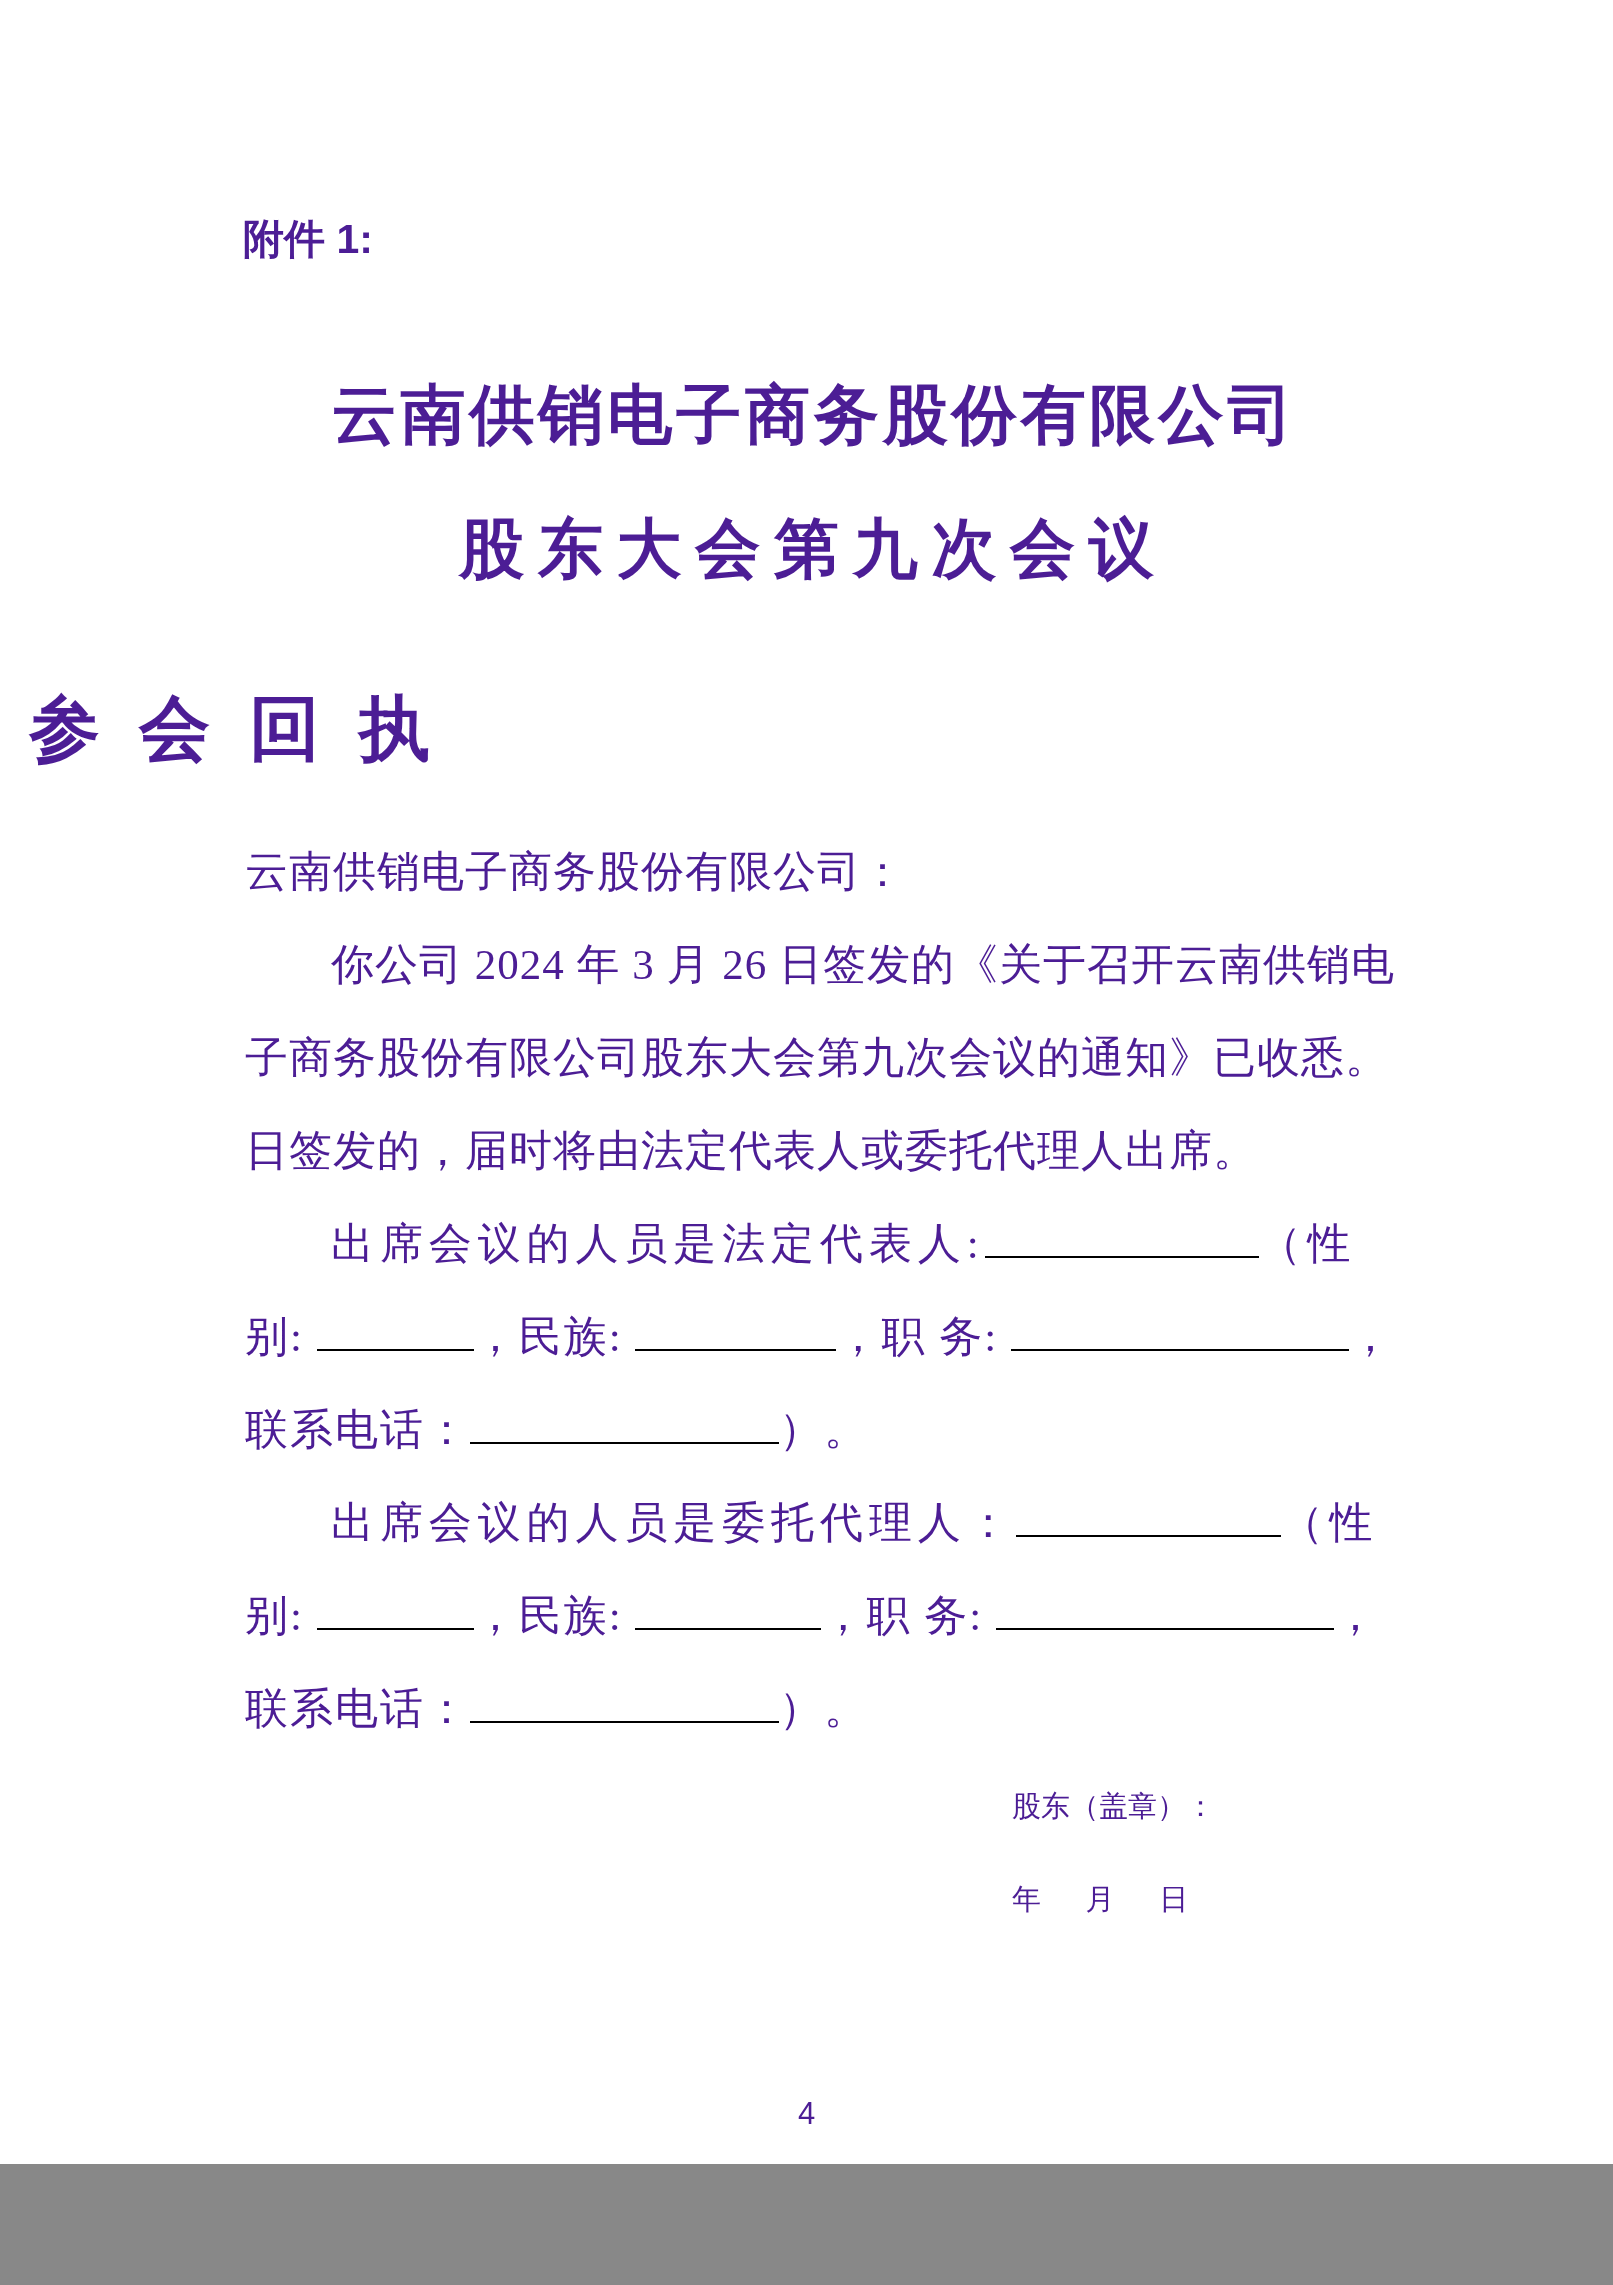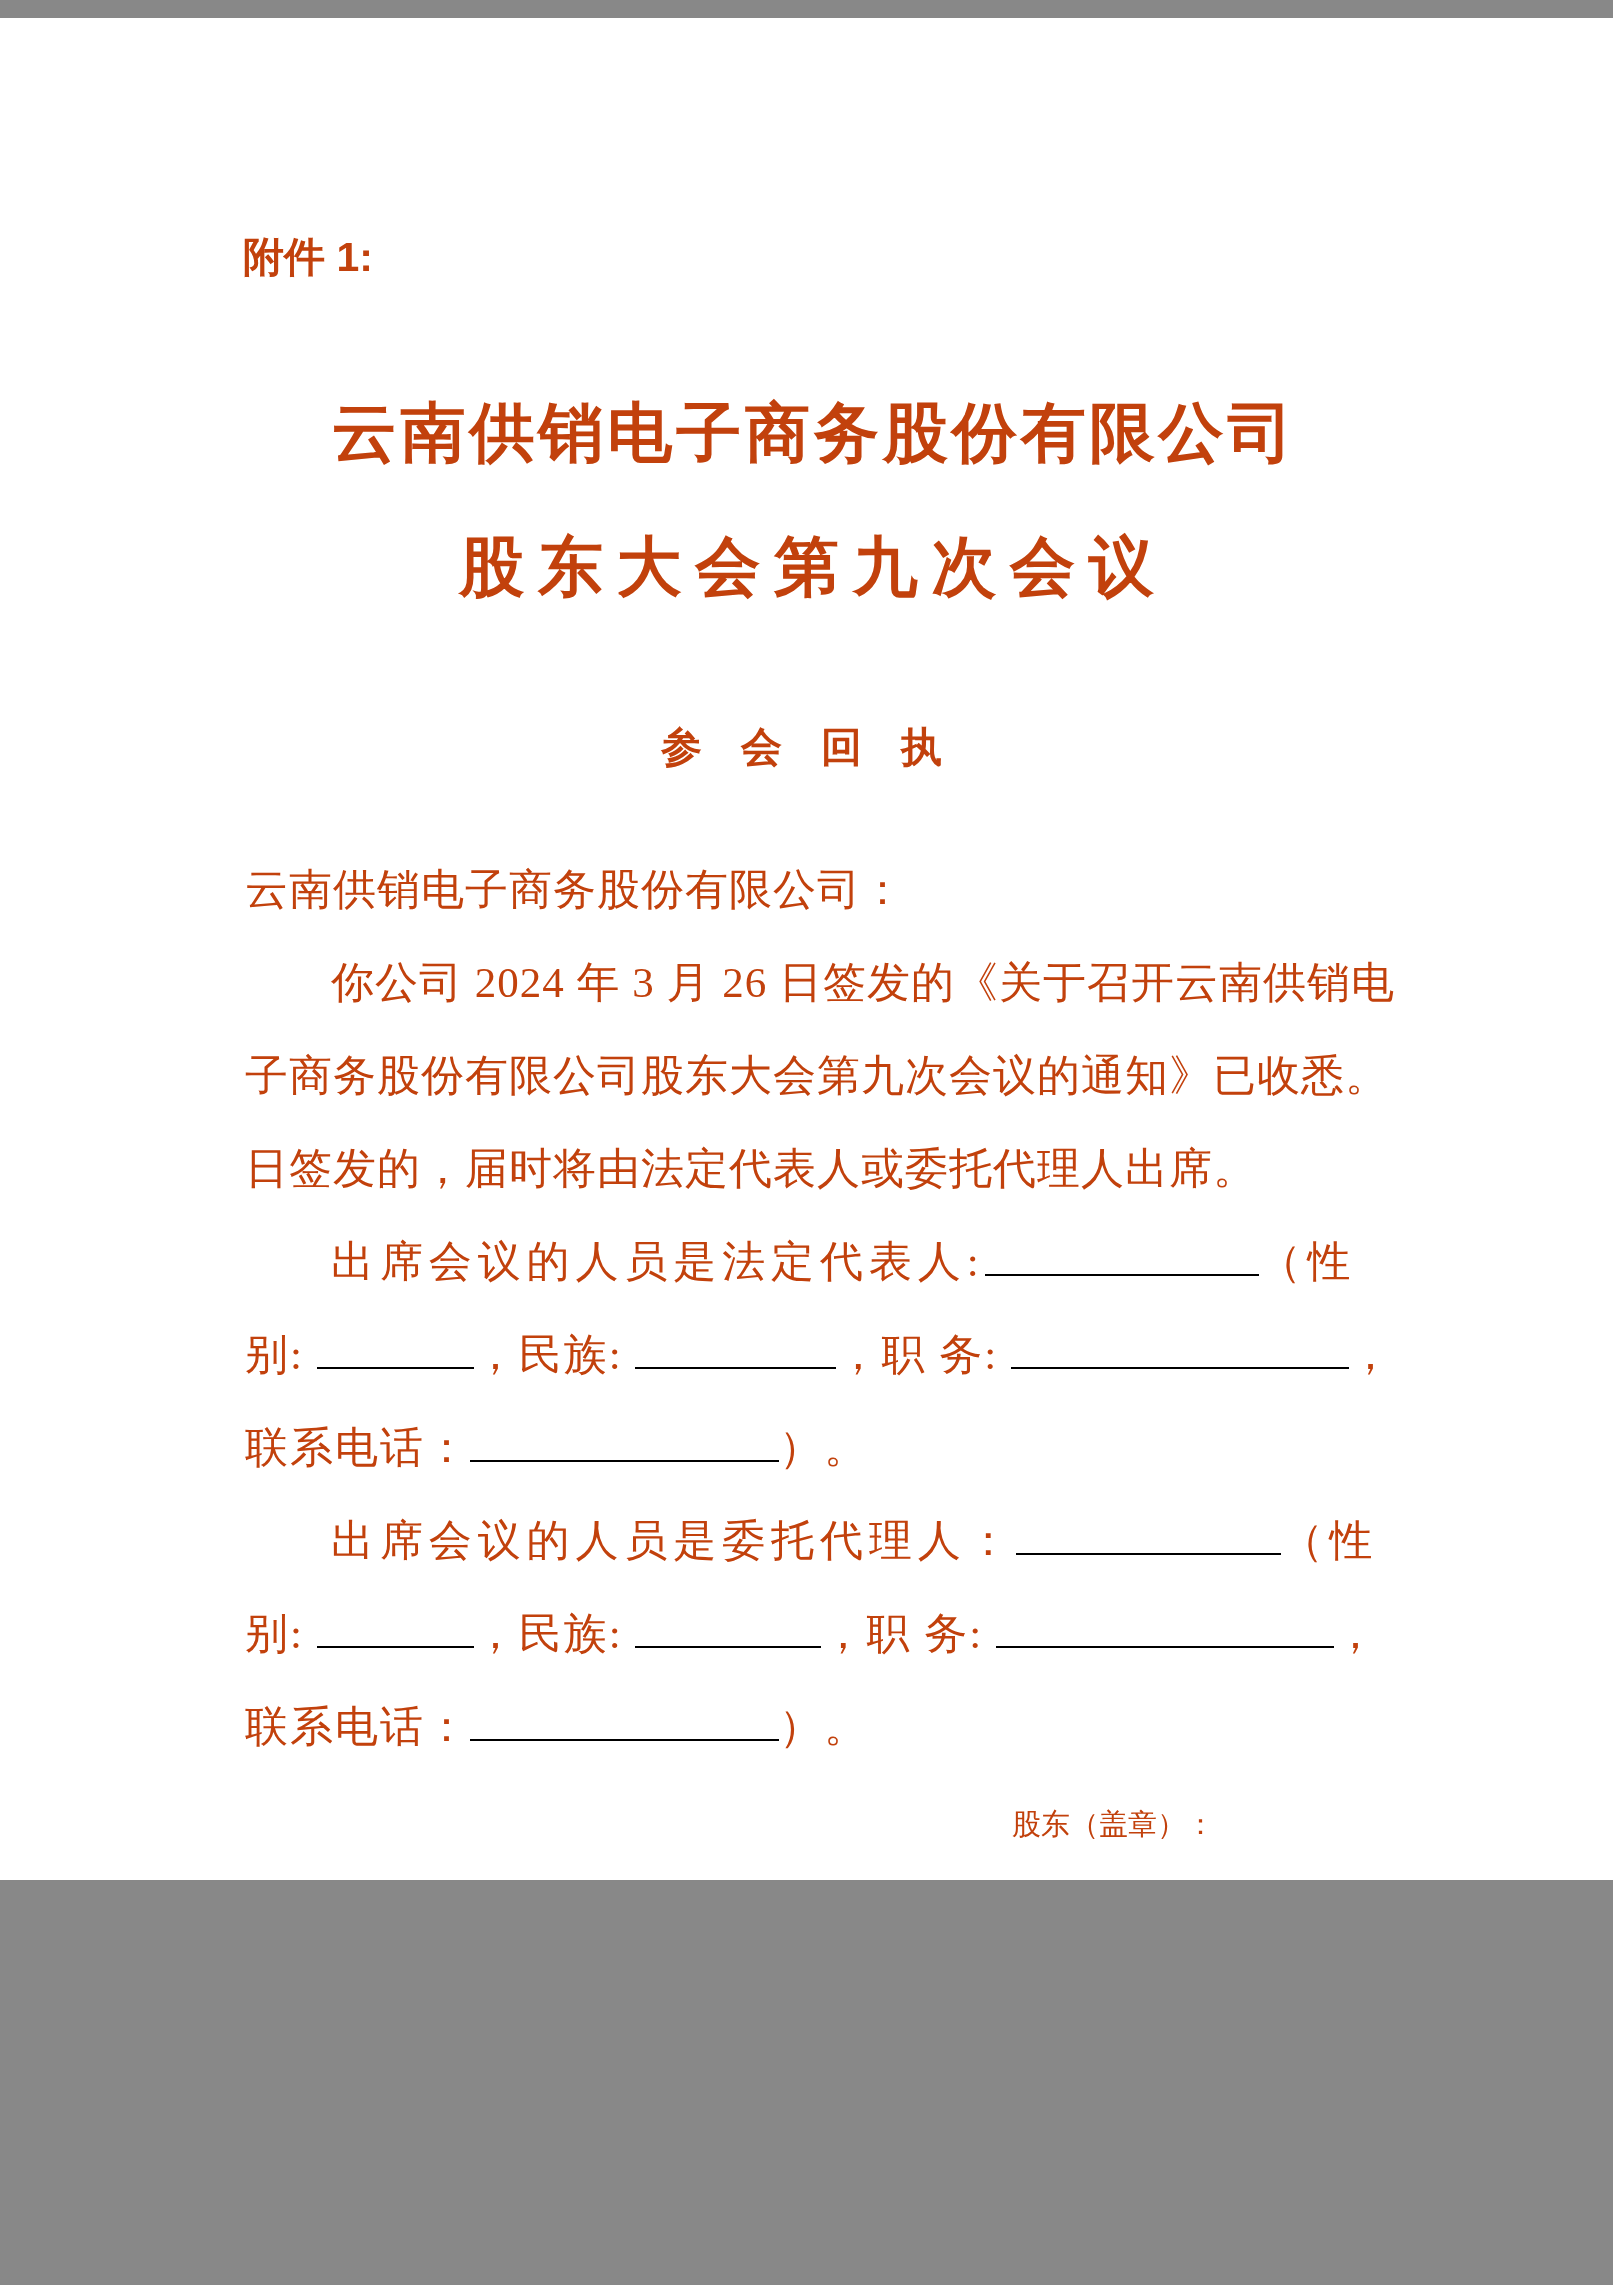--- a/index.html
+++ b/index.html
@@ -3,25 +3,25 @@
 <meta charset="utf-8">
 <style>
   html, body {
     margin: 0;
     padding: 0;
     background: #888;
   }
   .page {
     position: relative;
     width: 1613px;
-    height: 1862px;
+    height: 2164px;
     background: #ffffff;
-    margin: 18px auto;
+    margin: 0 auto;
     overflow: hidden;
-    color: #c2410c;
+    color: #4c1d95;
     font-family: "Liberation Serif", "DejaVu Serif", serif;
   }
   .attachment {
     margin: 214px 0 0 243px;
     font-family: "Liberation Sans", "DejaVu Sans", sans-serif;
     font-weight: bold;
     font-size: 41px;
     line-height: 51px;
   }
   .title {
@@ -36,23 +36,22 @@
     letter-spacing: 3.9px;
     padding-left: 15px;
   }
   .title-2 {
     margin-top: 54px;
     letter-spacing: 13.7px;
     padding-left: 13.7px;
   }
   .subtitle {
     margin-top: 103px;
-    text-align: center;
     font-weight: bold;
-    font-size: 41px;
+    font-size: 71px;
     line-height: 74px;
     letter-spacing: 39px;
     padding-left: 29px;
     white-space: nowrap;
   }
   .body {
     width: 1127px;
     margin: 59px 241px 0 245px;
     font-size: 43px;
   }

